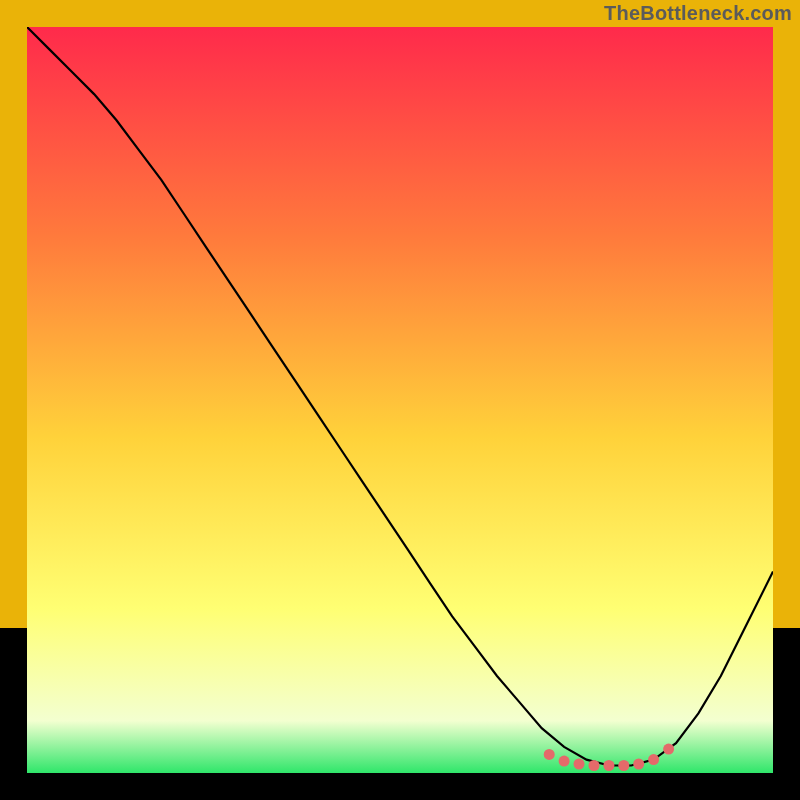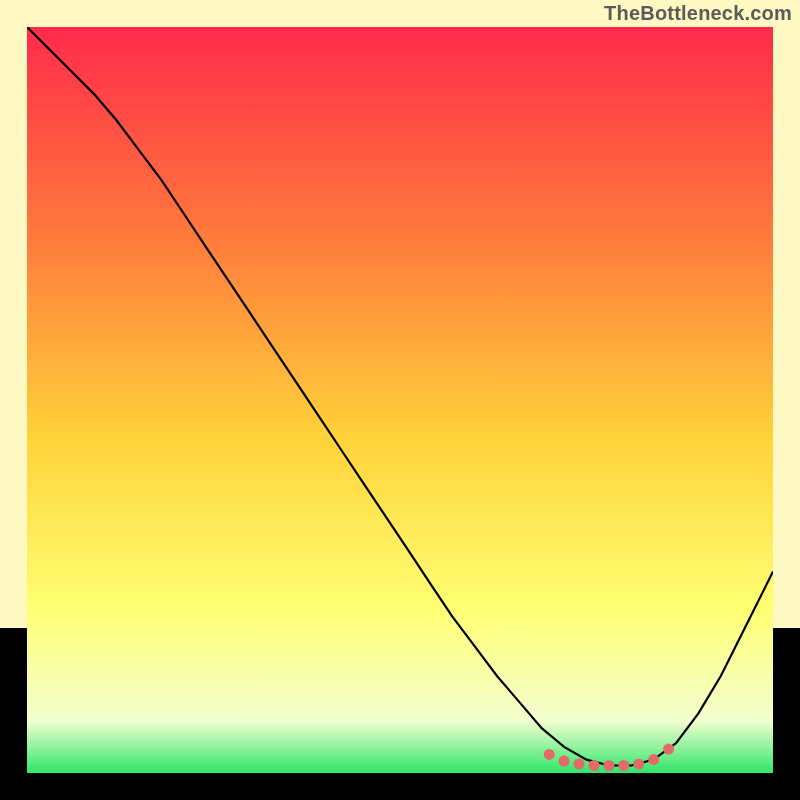--- a/index.html
+++ b/index.html
@@ -10,21 +10,21 @@
     background: #000;
     overflow: hidden;
     font-family: Arial, Helvetica, sans-serif;
   }
   .frame {
     position: absolute;
     top: 0;
     left: 0;
     width: 800px;
     height: 628px;
-    background: #fef9c3;
+    background: #eab308;
   }
   .watermark {
     position: absolute;
     top: 2px;
     right: 8px;
     color: #5b5b5b;
     font-size: 20px;
     font-weight: 600;
     letter-spacing: 0.2px;
     z-index: 10;

